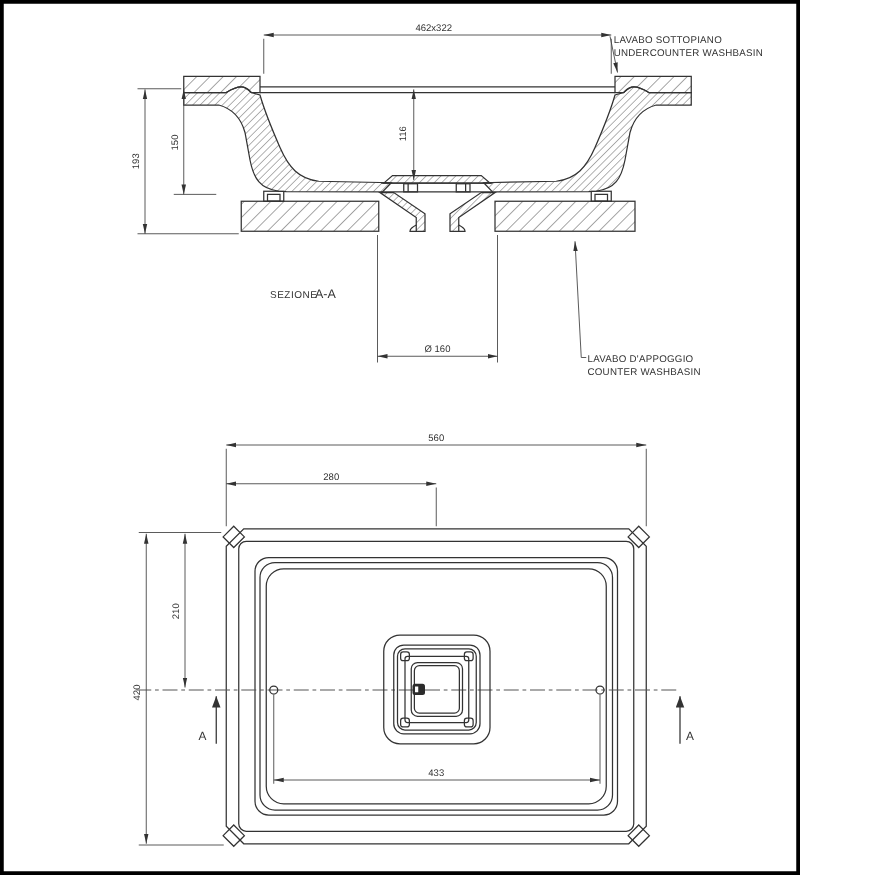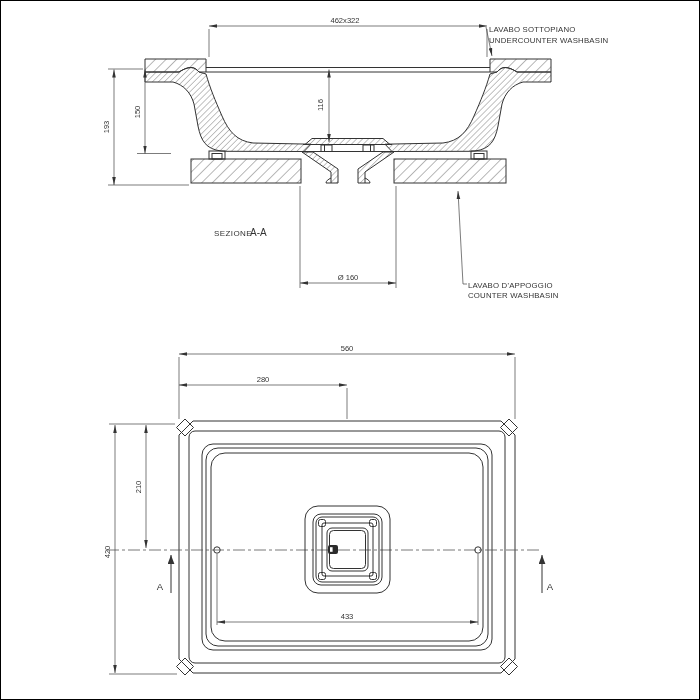--- a/index.html
+++ b/index.html
@@ -1,16 +1,16 @@
 <!DOCTYPE html>
 <html><head>
 <meta charset="utf-8">
 <style>
   html,body{margin:0;padding:0;background:#ffffff;}
-  .sheet{position:relative;width:700px;height:700px;background:#ffffff;border:1px solid #000000;box-sizing:border-box;overflow:hidden;}
+  .sheet{position:relative;width:640px;height:700px;background:#ffffff;border:3px solid #000000;box-sizing:border-box;overflow:hidden;}
   svg{position:absolute;left:0;top:0;}
   svg text{font-family:"Liberation Sans","DejaVu Sans",sans-serif;fill:#333;}
   .dim{font-size:7.6px;}
   .lbl{font-size:7.8px;letter-spacing:.2px;}
   .sez{font-size:8px;letter-spacing:.4px;}
   .sezbig{font-size:10px;}
   .amark{font-size:9.5px;}
   .ln{stroke:#333;stroke-width:1;fill:none;}
   .thin{stroke:#444;stroke-width:.7;fill:none;}
   .ctr{stroke:#555;stroke-width:.8;fill:none;stroke-dasharray:12 3 3 3;}

